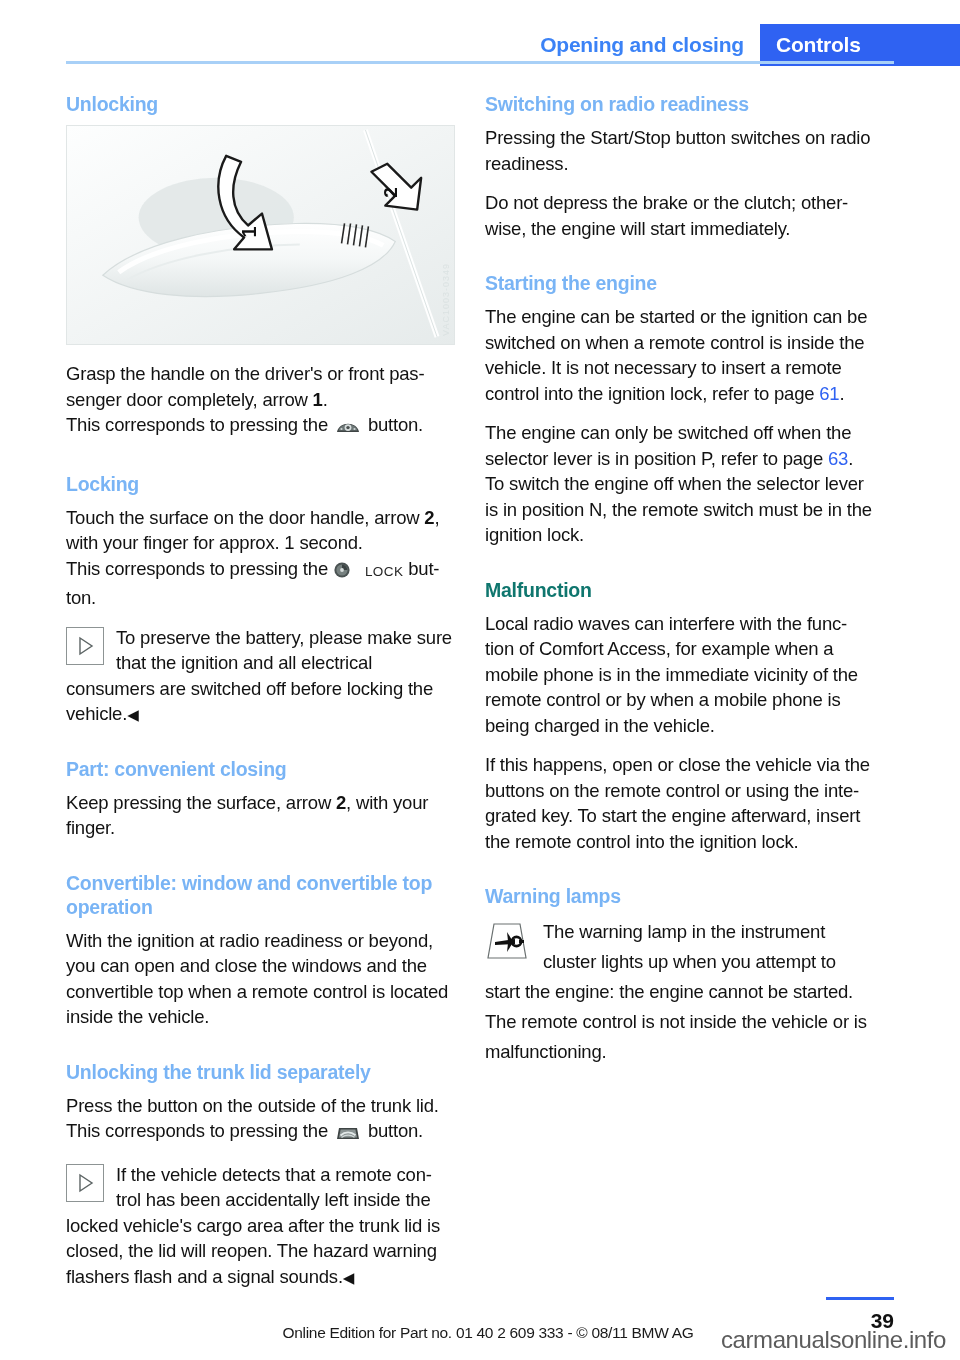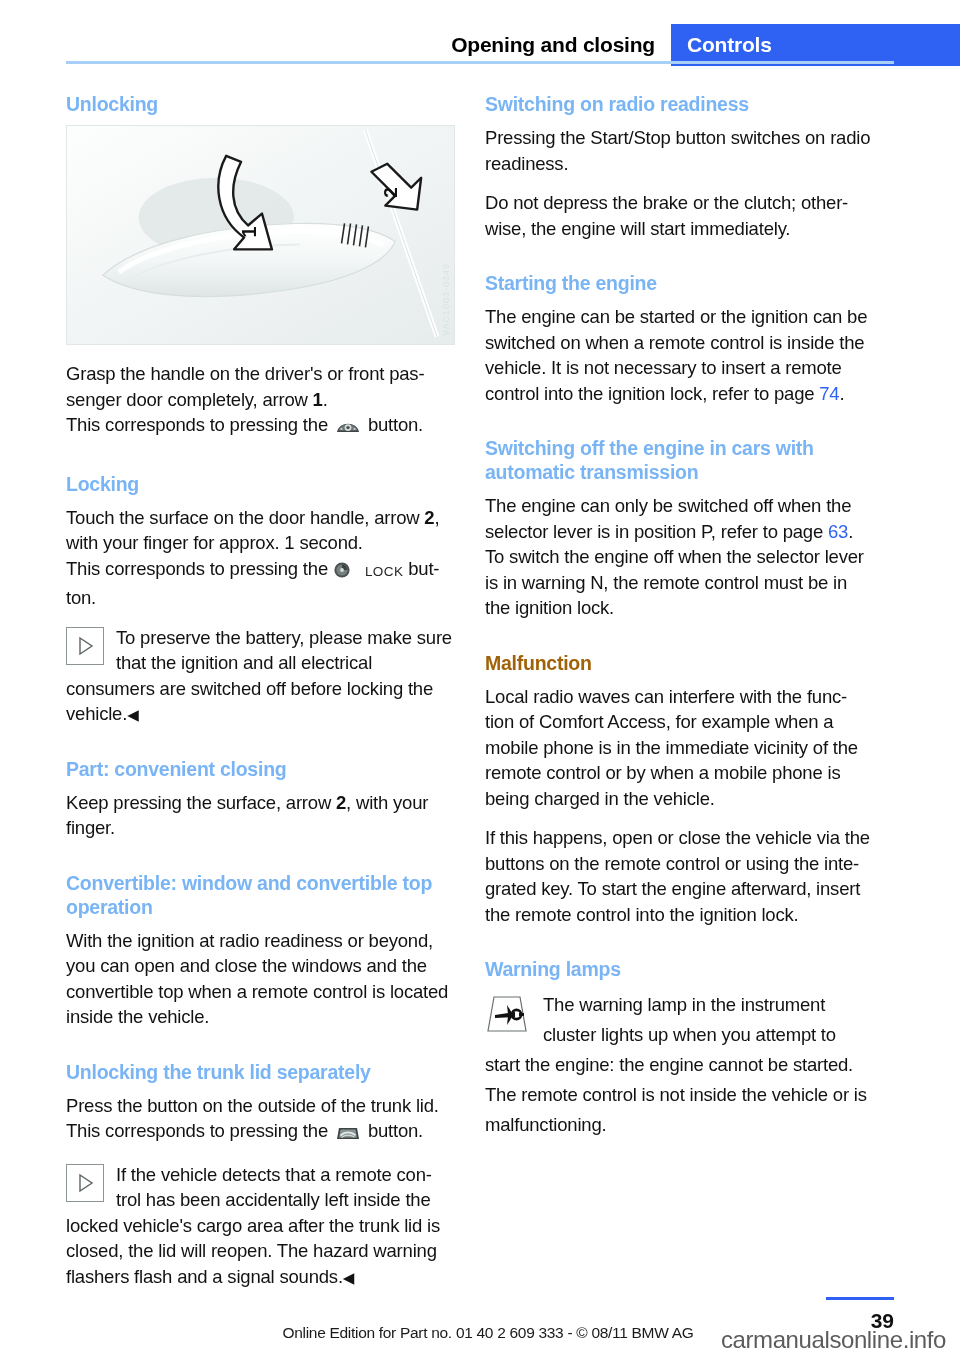--- a/index.html
+++ b/index.html
@@ -24,40 +24,40 @@
   }
   .header-inner {
     position: absolute;
     right: 0;
     top: 0;
     display: flex;
     align-items: stretch;
     height: 42px;
   }
   .header-chapter {
-    color: #000000;
+    color: #3b82f6;
     font-size: 21px;
     font-weight: bold;
     letter-spacing: -0.2px;
     padding: 0 16px 0 10px;
     display: flex;
     align-items: center;
     background: #ffffff;
     white-space: nowrap;
   }
   .header-tab {
     background: #2f62f2;
     color: #ffffff;
     font-size: 21px;
     font-weight: bold;
     letter-spacing: -0.2px;
     display: flex;
     align-items: center;
     padding: 0 16px 0 16px;
-    width: 289px;
+    width: 200px;
     white-space: nowrap;
   }
   .header-rule {
     position: absolute;
     left: 66px;
     top: 61px;
     width: 828px;
     height: 3px;
     background: #a8d0f7;
   }
@@ -75,21 +75,21 @@
 
   
   h2.sec {
     color: #79b4f5;
     font-size: 19.5px;
     font-weight: bold;
     line-height: 24px;
     margin: 0 0 9px 0;
     letter-spacing: -0.25px;
   }
-  h2.sec.strong { color: #a16207; }
+  h2.sec.strong { color: #0f766e; }
   h2.sec.spaced-top { margin-top: 30px; }
 
   p.body {
     font-size: 18.5px;
     line-height: 25.5px;
     margin: 0 0 14px 0;
     letter-spacing: -0.2px;
     color: #121212;
   }
   .pageref { color: #2f62f2; }
@@ -332,24 +332,23 @@
 
   </div>
 
   <div class="col">
 
     <h2 class="sec">Switching on radio readiness</h2>
     <p class="body">Pressing the Start/Stop button switches on radio readiness.</p>
     <p class="body">Do not depress the brake or the clutch; other-wise, the engine will start immediately.</p>
 
     <h2 class="sec spaced-top">Starting the engine</h2>
-    <p class="body"><span>The engine can be started or the ignition can be switched on when a remote control is inside the vehicle. It is not necessary to insert a remote control into the ignition lock, refer to page </span><span class="pageref">74</span><span>.</span></p>
-
-    <h2 class="sec spaced-top">Switching off the engine in cars with automatic transmission</h2>
-    <p class="body"><span>The engine can only be switched off when the selector lever is in position P, refer to page </span><span class="pageref">63</span><span>. To switch the engine off when the selector lever is in warning N, the remote control must be in the ignition lock.</span></p>
+    <p class="body"><span>The engine can be started or the ignition can be switched on when a remote control is inside the vehicle. It is not necessary to insert a remote control into the ignition lock, refer to page </span><span class="pageref">61</span><span>.</span></p>
+
+    <p class="body"><span>The engine can only be switched off when the selector lever is in position P, refer to page </span><span class="pageref">63</span><span>. To switch the engine off when the selector lever is in position N, the remote switch must be in the ignition lock.</span></p>
 
     <h2 class="sec strong spaced-top">Malfunction</h2>
     <p class="body">Local radio waves can interfere with the func-tion of Comfort Access, for example when a mobile phone is in the immediate vicinity of the remote control or by when a mobile phone is being charged in the vehicle.</p>
     <p class="body">If this happens, open or close the vehicle via the buttons on the remote control or using the inte-grated key. To start the engine afterward, insert the remote control into the ignition lock.</p>
 
     <h2 class="sec spaced-top">Warning lamps</h2>
 
     <div class="lamp">
       <div class="lamp-icon">
         <svg width="44" height="44" viewBox="0 0 44 44">

